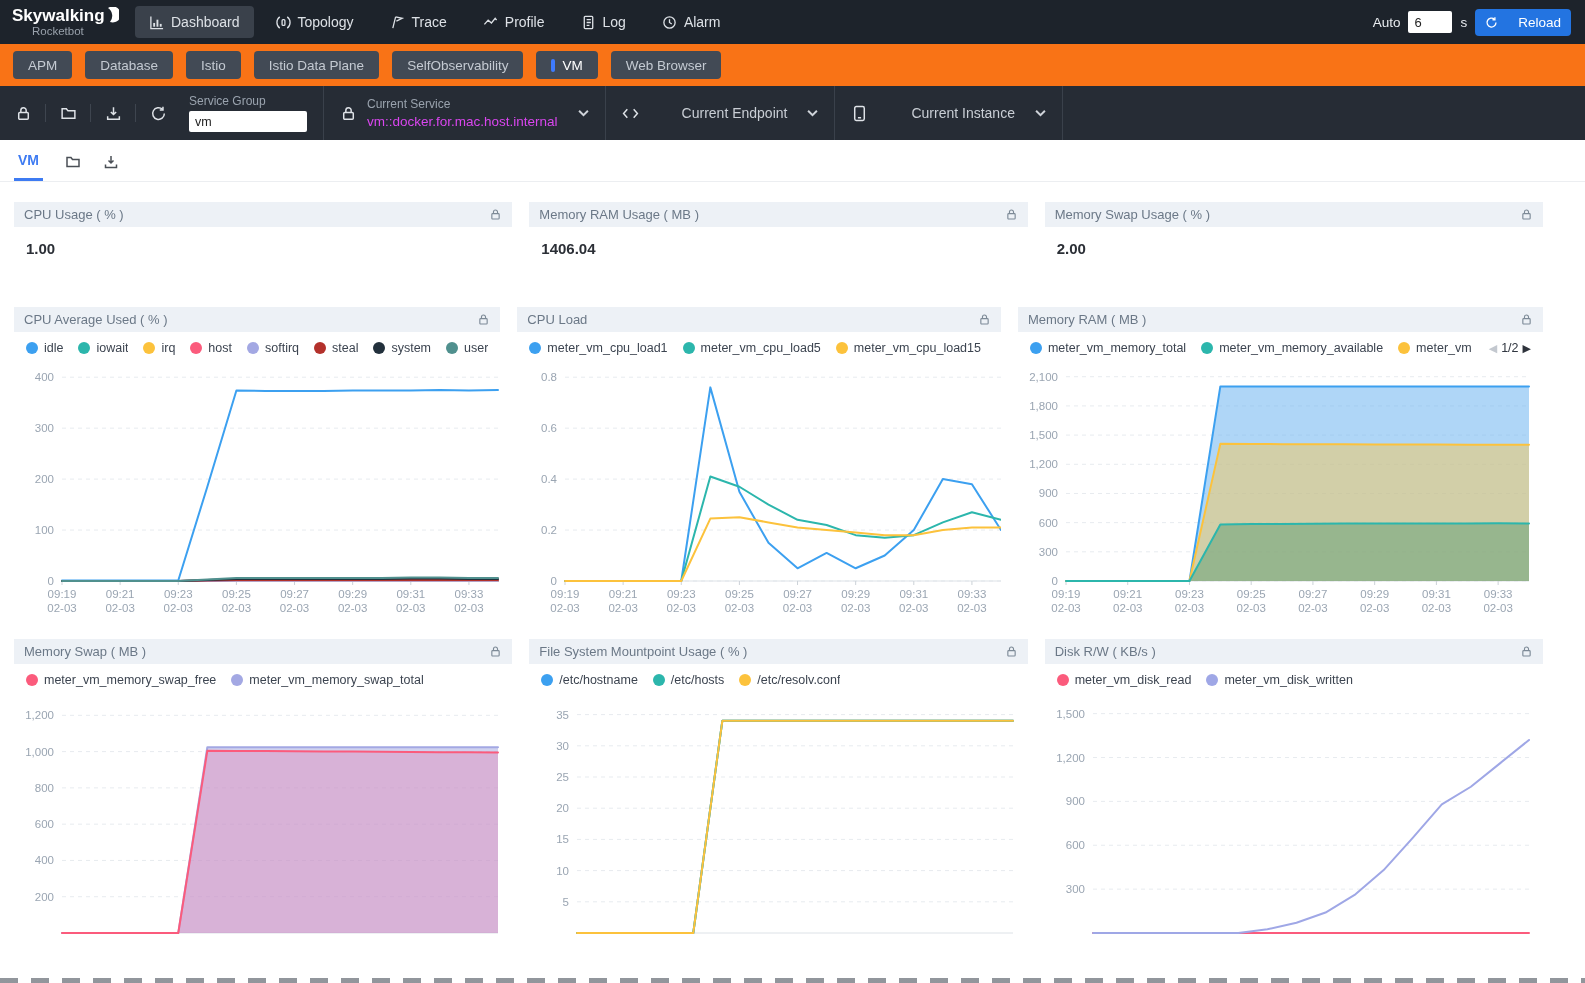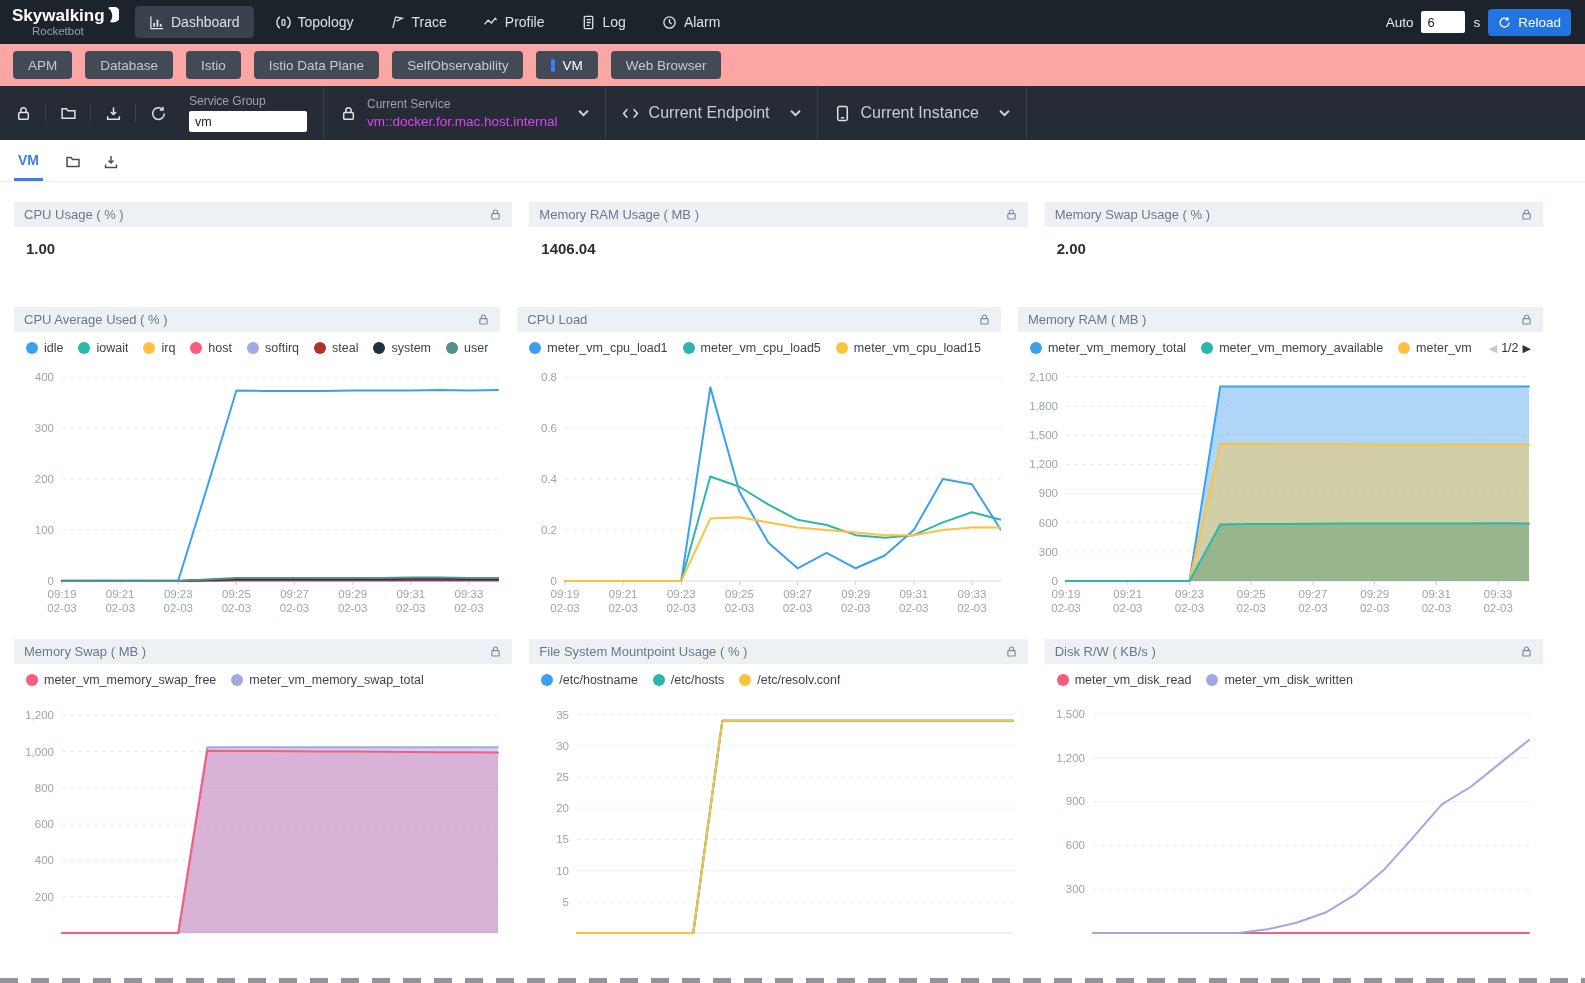--- a/index.html
+++ b/index.html
@@ -13,46 +13,46 @@
   .logo-title { font-size:17px; font-weight:bold; color:#fff; position:relative; }
   .logo-title .crescent { display:inline-block; width:14px; height:16px; vertical-align:-2px; }
   .logo-sub { font-size:11.5px; color:#99a1ab;margin-left:20px; }
   .nav-items { display:flex; align-items:center; gap:8px; }
   .nav-item { display:flex; align-items:center; gap:7px; padding:0 14px; height:32px;
     border-radius:4px; font-size:14px; color:#dde1e6; cursor:pointer; }
   .nav-item.active { background:#3a414b; }
   .nav-item svg { width:15px; height:15px; stroke:#dde1e6; fill:none; stroke-width:1.4; }
   .nav-right { margin-left:auto; display:flex; align-items:center; gap:8px; padding-right:14px; font-size:13.5px; }
   .auto-input { width:44px; height:22px; border:none; border-radius:2px; padding:0 6px; font-size:13px; color:#222; background:#fff; }
-  .reload-btn { display:flex; align-items:center; gap:7px; background:#2374e1; color:#fff;
+  .reload-btn { display:flex; align-items:center; gap:20px; background:#2374e1; color:#fff;
     border:none; border-radius:4px; height:27px; padding:0 10px; font-size:13.5px; cursor:pointer; }
   .reload-btn svg { width:13px; height:13px; stroke:#fff; fill:none; stroke-width:1.6; }
 
   
-  .subnav { height:42px; background:#fca5a5; display:flex; align-items:center; gap:13px; padding:0 13px; }
+  .subnav { height:42px; background:#f97316; display:flex; align-items:center; gap:13px; padding:0 13px; }
   .subtab { background:#424a55; border:none; border-radius:4px; height:28px; padding:0 15px;
     font-size:13.5px; color:#c4cad2; cursor:pointer; display:flex; align-items:center; gap:7px; }
   .subtab.active { color:#fff; }
   .vbar { width:4px; height:13px; border-radius:2px; background:#3e7bff; display:inline-block; }
 
   
   .toolbar { height:54px; background:#262c35; display:flex; align-items:stretch; color:#e8ebee; }
   .tool-icons { display:flex; align-items:center; padding-left:8px; }
   .tool-btn { width:30px; height:30px; display:flex; align-items:center; justify-content:center; cursor:pointer; }
   .tool-btn svg { width:17px; height:17px; stroke:#dfe3e8; fill:none; stroke-width:1.4; }
   .tool-sep { width:1px; height:18px; background:#3e454f; margin:0 7px; }
   .divider { width:1px; background:#3a414b; margin:0 0; }
   .sel-block { display:flex; align-items:center; padding:0 16px; gap:10px; }
   .sel-col { display:flex; flex-direction:column; justify-content:center; gap:3px; }
   .sel-label { font-size:12px; color:#9aa3ae; }
   .sel-value { font-size:13.5px; color:#d946ef; }
   .sg-input { width:118px; height:21px; border:none; border-radius:2px; padding:0 6px; font-size:12.5px; color:#222; background:#fff; }
   .sel-block svg.bigicon { width:17px; height:17px; stroke:#dfe3e8; fill:none; stroke-width:1.4; }
   .chev { width:11px; height:8px; stroke:#cfd4da; fill:none; stroke-width:1.8; margin-left:10px; cursor:pointer; }
-  .sel-single { font-size:16px; color:#c9ced5; }
+  .sel-single { font-size:14px; color:#c9ced5;margin-left:33px; }
 
   
   .viewtabs { height:42px; background:#fff; display:flex; align-items:flex-end; gap:0; padding:0 14px; border-bottom:1px solid #eceef1; }
   .vtab { color:#3e7bf2; font-size:14px; font-weight:bold; padding:0 4px 10px; border-bottom:3px solid #3e7bf2; cursor:pointer; }
   .vt-icon { width:16px; height:16px; stroke:#4a4f56; fill:none; stroke-width:1.5; margin:0 0 11px 22px; cursor:pointer; }
 
   
   .content { padding:20px 42px 0 14px; }
   .grid3 { display:grid; grid-template-columns:1fr 1fr 1fr; column-gap:17px; }
   .metric-row { margin-bottom:44px; }

